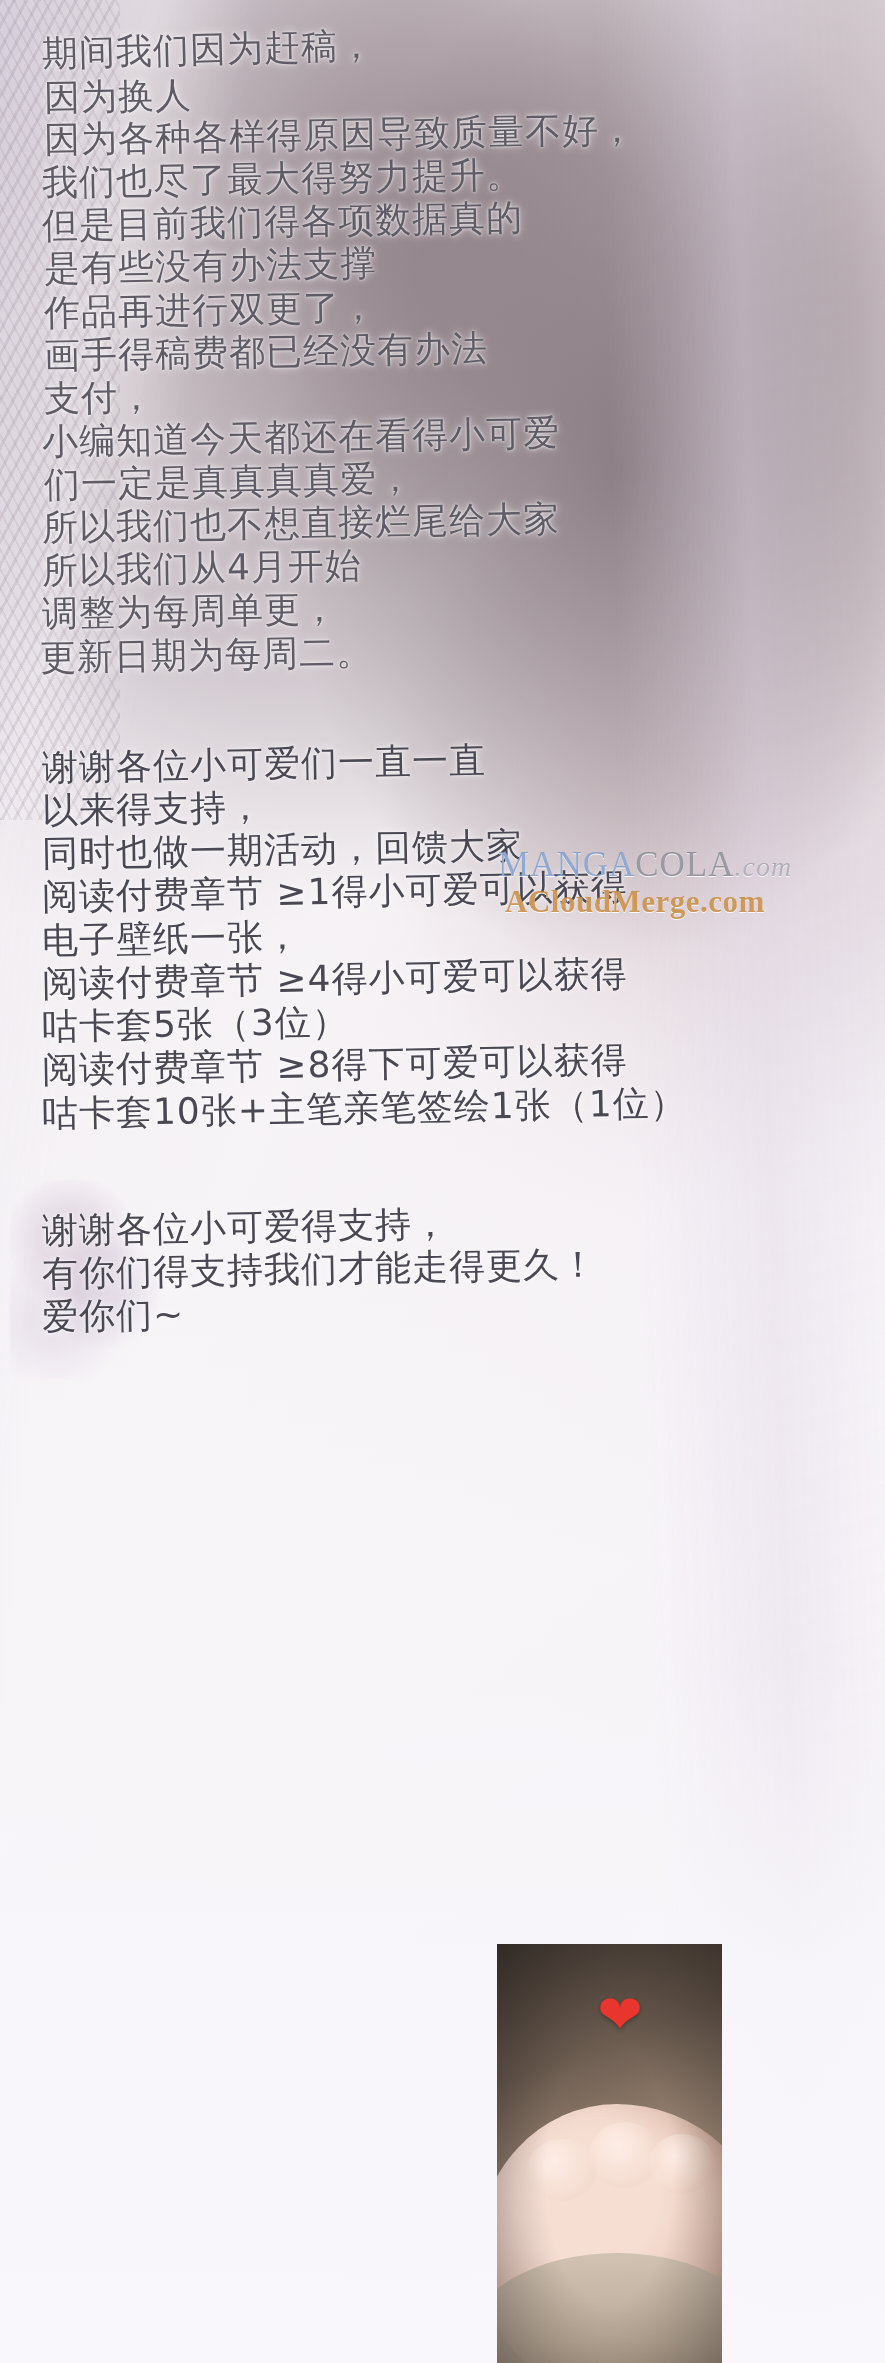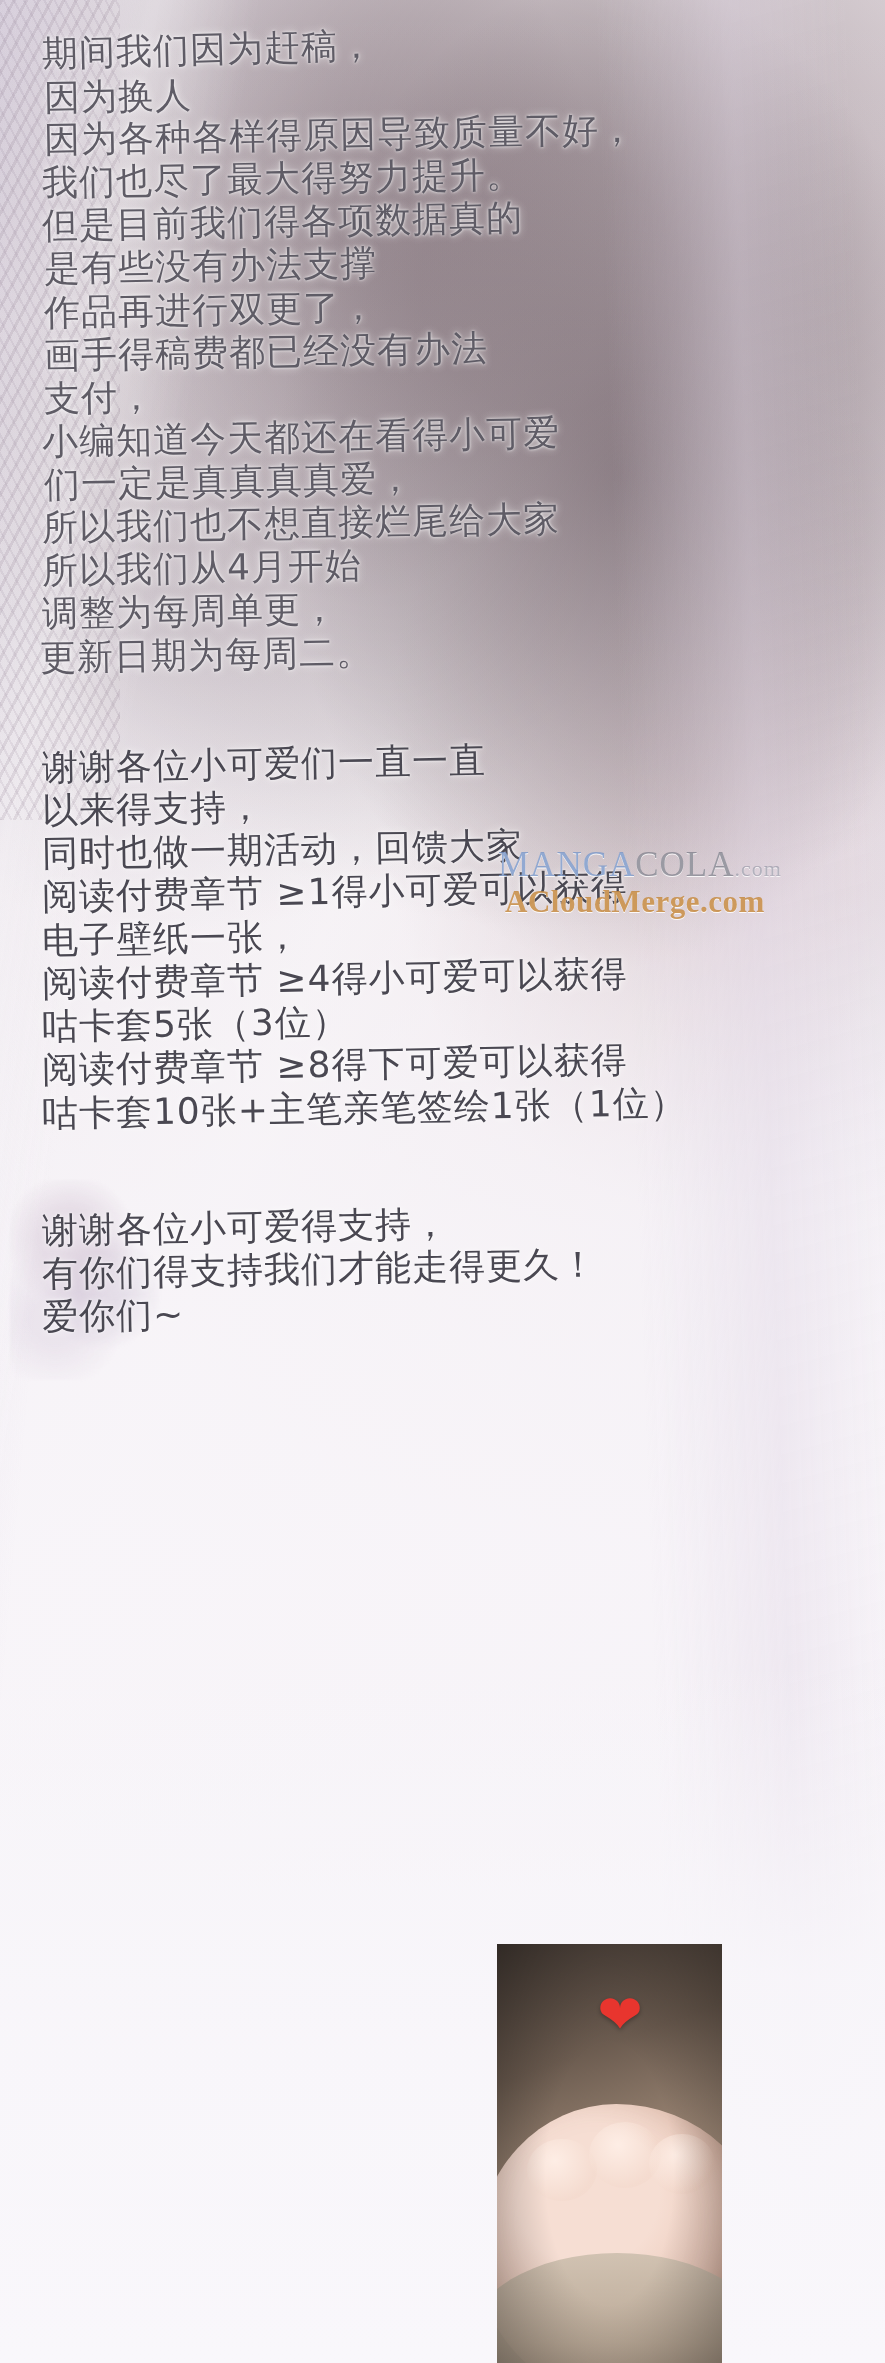--- a/index.html
+++ b/index.html
@@ -102,21 +102,21 @@
   .wm-top {
     left: 498px;
     top: 845px;
     font-size: 35px;
     letter-spacing: 1px;
     color: rgba(170,175,200,0.78);
     text-shadow: 0 1px 0 rgba(255,255,255,0.8);
   }
   .wm-top .cola { color: rgba(120,150,200,0.80); }
   .wm-top .manga { color: rgba(128,128,140,0.78); }
-  .wm-top .dotcom { color: rgba(150,150,165,0.70); font-size: 22px; }
+  .wm-top .dotcom { color: rgba(150,150,165,0.70); font-size: 28px; font-style: italic; }
   .wm-bottom {
     left: 505px;
     top: 884px;
     font-size: 31px;
     font-weight: bold;
     letter-spacing: 0.5px;
     color: rgba(196,136,64,0.85);
     text-shadow: 0 1px 0 rgba(255,255,255,0.85);
   }
 

